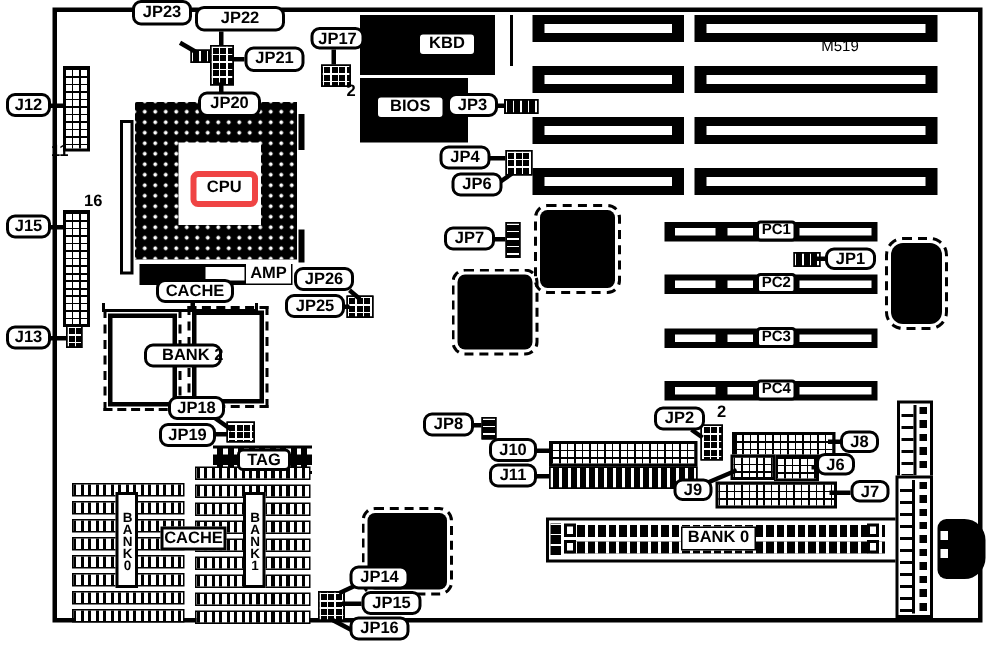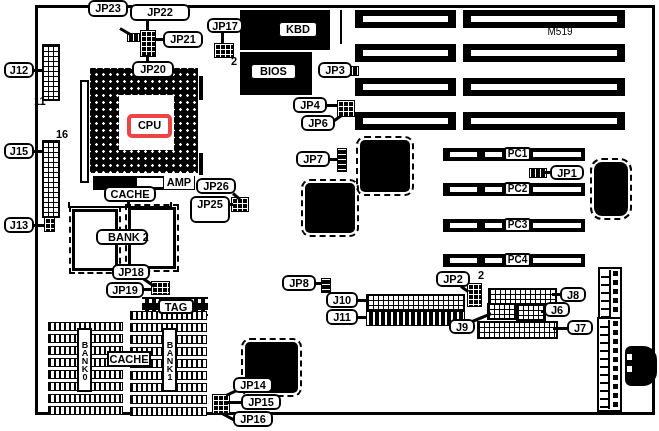--- a/index.html
+++ b/index.html
@@ -206,39 +206,39 @@
 
   <div class="qfp" style="left:245px;top:342px;width:53px;height:51px;"></div>
   <div class="jblock" style="left:212px;top:394px;width:16px;height:18px;"></div>
   <div class="callout" style="left:233px;top:377px;width:40px;height:16px;">JP14</div>
   <div class="callout" style="left:241px;top:394px;width:40px;height:16px;">JP15</div>
   <div class="callout" style="left:233px;top:411px;width:40px;height:16px;">JP16</div>
   <div class="lnr" style="left:226px;top:394px;width:11px;transform:rotate(-25deg);"></div>
   <div class="ln" style="left:228px;top:401px;width:13px;height:3px;"></div>
   <div class="lnr" style="left:222px;top:412px;width:14px;transform:rotate(28deg);"></div>
 
-  <div class="callout" style="left:298px;top:62px;width:34px;height:16px;margin-left:20px;">JP3</div>
+  <div class="callout" style="left:298px;top:62px;width:34px;height:16px;">JP3</div>
   <div class="jstrip-h" style="left:336px;top:66px;width:21px;height:8px;"></div>
   <div class="ln" style="left:331px;top:69px;width:5px;height:3px;"></div>
 
   <div class="callout" style="left:293px;top:97px;width:34px;height:16px;">JP4</div>
   <div class="callout" style="left:301px;top:115px;width:34px;height:16px;">JP6</div>
   <div class="jblock" style="left:337px;top:100px;width:16px;height:15px;"></div>
   <div class="ln" style="left:326px;top:104px;width:11px;height:3px;"></div>
   <div class="lnr" style="left:333px;top:120px;width:10px;transform:rotate(-35deg);"></div>
 
   <div class="callout" style="left:296px;top:151px;width:34px;height:16px;">JP7</div>
   <div class="jstrip-v" style="left:337px;top:148px;width:8px;height:22px;"></div>
   <div class="ln" style="left:329px;top:158px;width:8px;height:3px;"></div>
 
   <div class="qfp" style="left:360px;top:140px;width:50px;height:52px;"></div>
   <div class="qfp" style="left:305px;top:183px;width:50px;height:50px;"></div>
 
   <div class="callout" style="left:196px;top:178px;width:40px;height:16px;">JP26</div>
-  <div class="callout" style="left:190px;top:196px;width:40px;height:27px;">JP25</div>
+  <div class="callout" style="left:190px;top:196px;width:40px;height:16px;">JP25</div>
   <div class="jblock" style="left:231px;top:197px;width:16px;height:13px;"></div>
   <div class="lnr" style="left:233px;top:192px;width:9px;transform:rotate(40deg);"></div>
   <div class="ln" style="left:228px;top:203px;width:5px;height:3px;"></div>
 
   <div class="pci" style="left:443px;top:148px;width:142px;height:13px;">
     <div class="pw" style="left:7px;width:27px;"></div>
     <div class="pw" style="left:42px;width:17px;"></div>
     <div class="pw" style="left:90px;width:48px;"></div>
     <div class="pcilabel" style="left:61px;width:27px;">PC1</div>
   </div>
@@ -293,20 +293,30 @@
   <div class="ln" style="left:315px;top:282px;width:6px;height:3px;"></div>
 
   <div class="pingrid2h" style="left:366px;top:294px;width:95px;height:13px;"></div>
   <div class="callout" style="left:326px;top:292px;width:32px;height:16px;">J10</div>
   <div class="ln" style="left:357px;top:299px;width:9px;height:3px;"></div>
 
   <div class="tickbar" style="left:366px;top:311px;width:97px;height:13px;"></div>
   <div class="callout" style="left:326px;top:309px;width:32px;height:16px;">J11</div>
   <div class="ln" style="left:357px;top:316px;width:9px;height:3px;"></div>
 
+  <div class="simm" style="left:364px;top:345px;width:234px;height:26px;">
+    <div class="scol"></div>
+    <div class="srow" style="top:3px;"></div>
+    <div class="srow" style="top:14px;"></div>
+    <div class="sbrk" style="left:10px;top:2px;"></div>
+    <div class="sbrk" style="left:212px;top:2px;"></div>
+    <div class="sbrk" style="left:10px;top:13px;"></div>
+    <div class="sbrk" style="left:212px;top:13px;"></div>
+    <div class="wlabel" style="left:88px;top:4px;width:50px;height:16px;border-width:1px;">BANK 0</div>
+  </div>
 
   <div class="pwr" style="left:598px;top:267px;width:20px;height:49px;"></div>
   <div class="pwr" style="left:597px;top:317px;width:21px;height:91px;"></div>
   <div class="din" style="left:625px;top:346px;width:32px;height:40px;">
     <div class="notch" style="left:2px;top:8px;width:5px;height:6px;"></div>
     <div class="notch" style="left:2px;top:20px;width:5px;height:6px;"></div>
   </div>
 
 </div>
 

